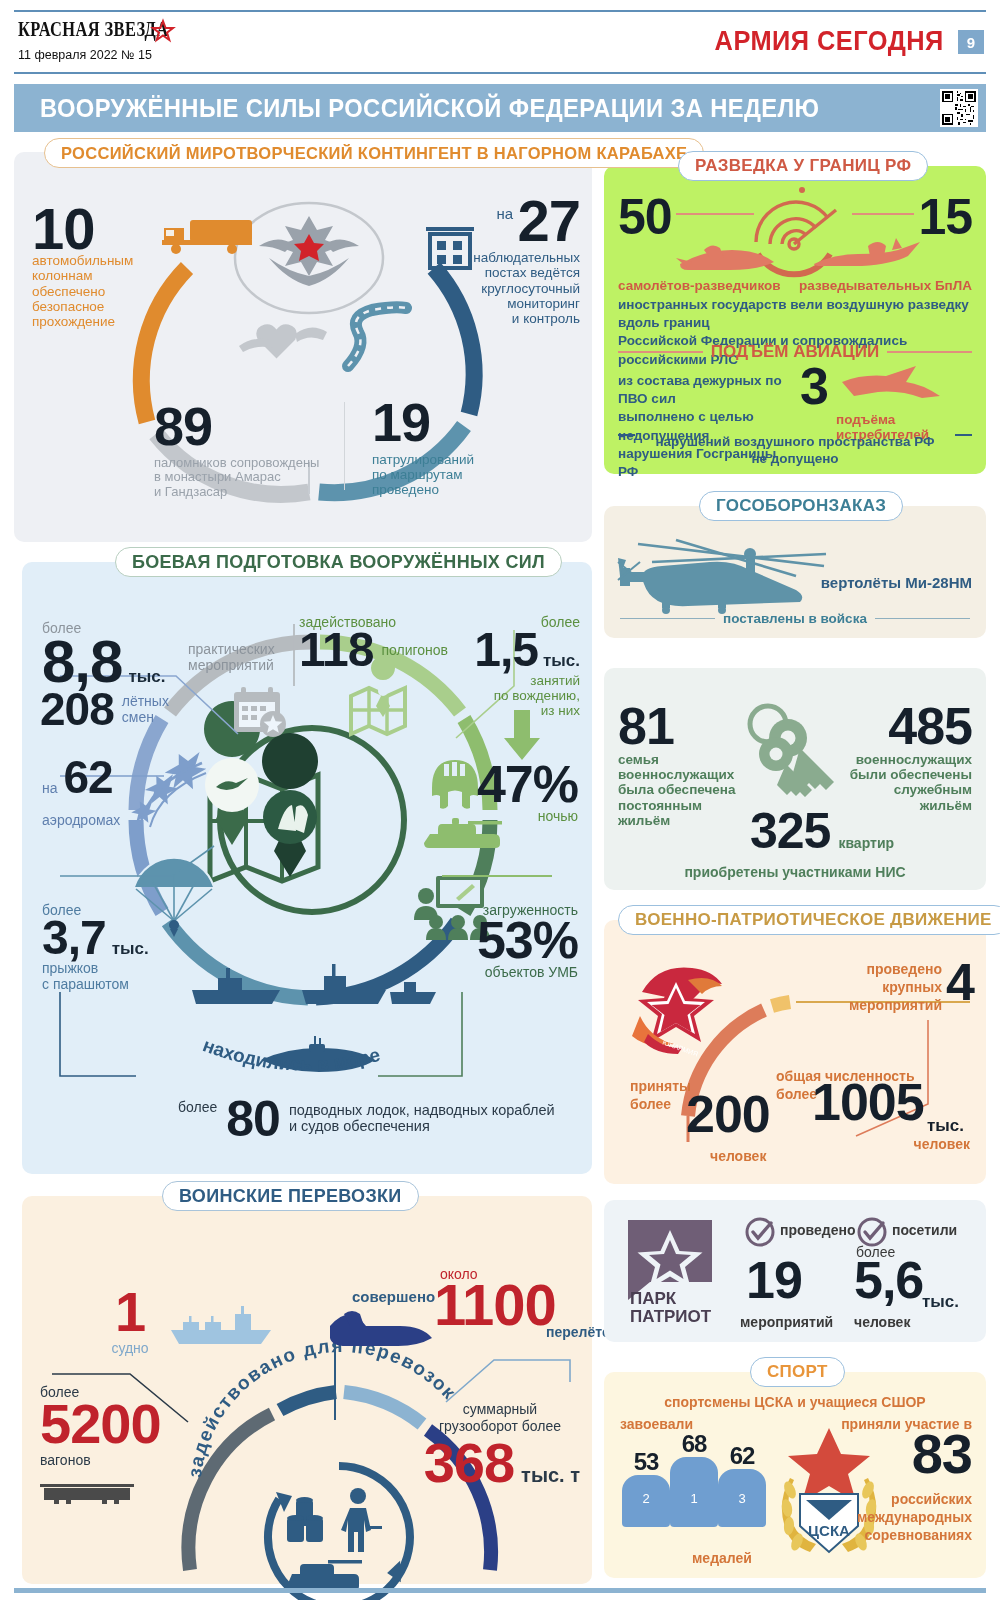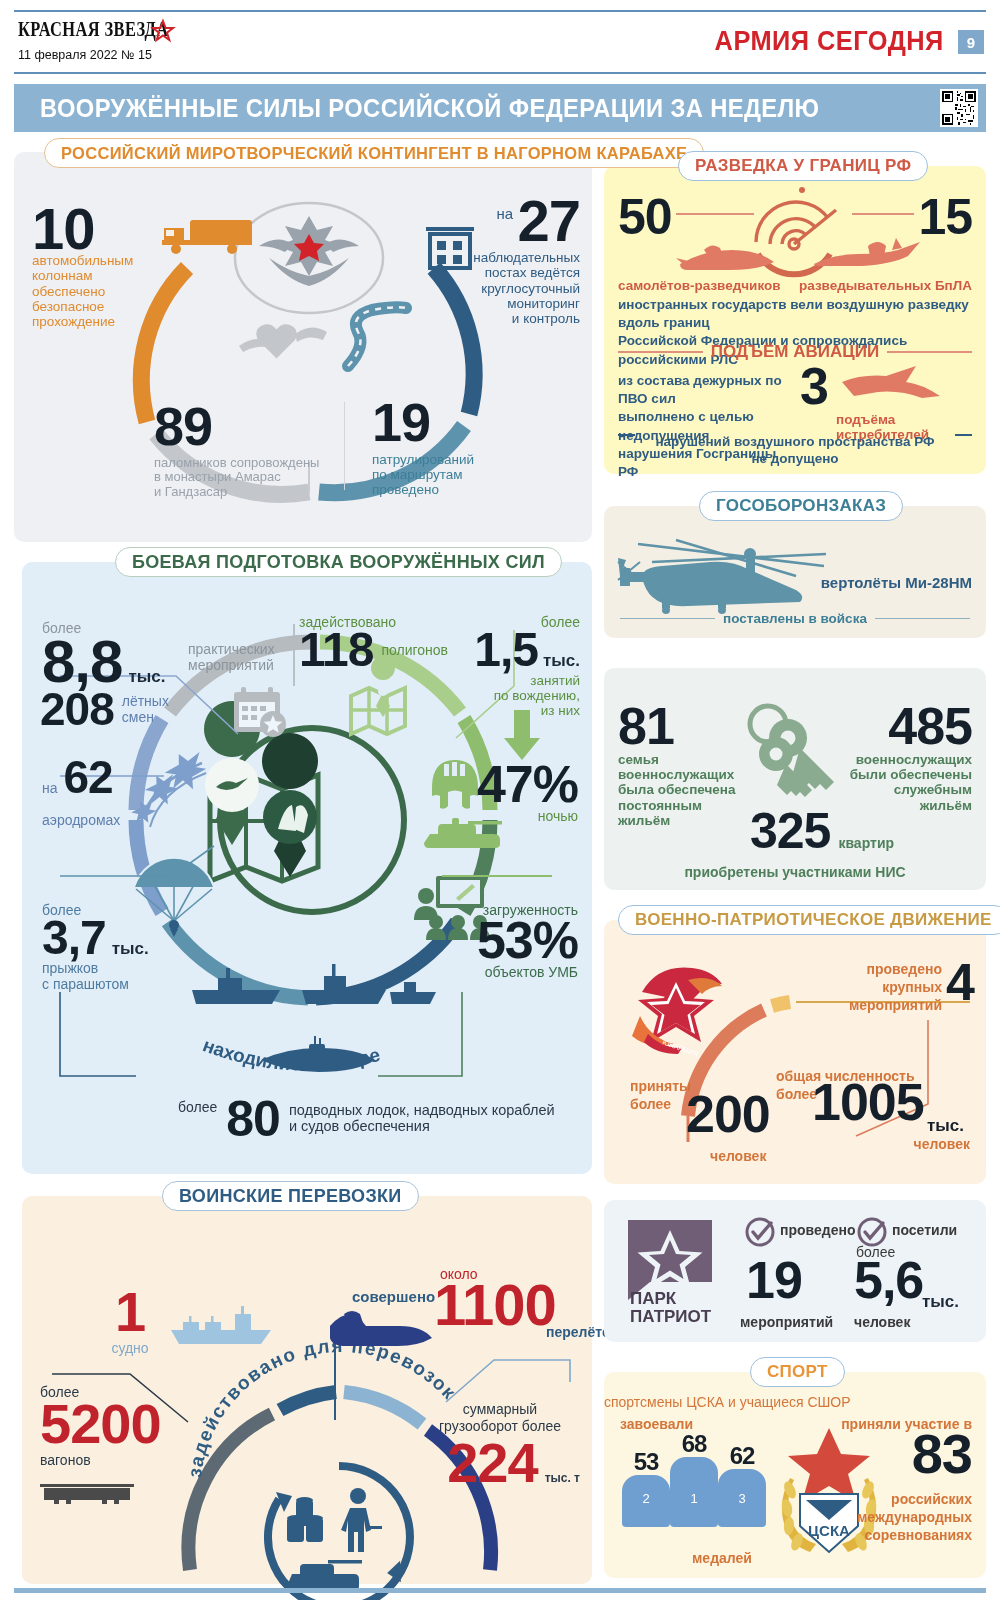--- a/index.html
+++ b/index.html
@@ -62,21 +62,21 @@
   .num { font-weight:bold; color:#16202b; letter-spacing:-1px; line-height:0.85; }
   .lbl { line-height:1.12; }
 
   
   #p1 { left:14px; top:152px; width:578px; height:390px; background:#eef0f4; }
   
   #p2 { left:22px; top:562px; width:570px; height:612px; background:#e1eef8; }
   
   #p3 { left:22px; top:1196px; width:570px; height:388px; background:#fbf0e0; }
   
-  #r1 { left:604px; top:166px; width:382px; height:308px; background:#fef9c3; }
+  #r1 { left:604px; top:166px; width:382px; height:308px; background:#bef264; }
   
   #r2 { left:604px; top:506px; width:382px; height:132px; background:#f4efe4; }
   
   #r3 { left:604px; top:668px; width:382px; height:222px; background:#edf2f0; }
   
   #r4 { left:604px; top:920px; width:382px; height:264px; background:#fdf1e2; }
   
   #r5 { left:604px; top:1200px; width:382px; height:142px; background:#eef3f7; }
   
   #r6 { left:604px; top:1372px; width:382px; height:206px; background:#fdf6e0; }
@@ -531,22 +531,22 @@
   </svg>
   <svg style="position:absolute; left:0; top:0;" width="570" height="388">
     <path d="M30 178 h78 l58 48" fill="none" stroke="#2b3a48" stroke-width="1.6"></path>
     <path d="M548 186 v-22 h-76 l-48 42" fill="none" stroke="#7fa8cb" stroke-width="1.6"></path>
   </svg>
 
   <div style="position:absolute; right:12px; top:178px; width:160px; text-align:center;margin-top:27px;">
     <div class="cond" style="font-size:14px; color:#2b3a48; white-space:pre-line; line-height:1.2;">суммарный
 грузооборот более</div>
     <div style="display:flex; align-items:baseline; gap:7px; justify-content:flex-end; margin-top:4px;">
-      <span class="num cond" style="font-size:56px; color:#c0232c;">224</span>
-      <span class="cond" style="font-size:12px; font-weight:bold; color:#2b3a48;">тыс. т</span>
+      <span class="num cond" style="font-size:56px; color:#c0232c;">368</span>
+      <span class="cond" style="font-size:20px; font-weight:bold; color:#2b3a48;">тыс. т</span>
     </div>
   </div>
 </div>
 
 <div class="panel" id="r1">
   <div class="pill cond" style="left:74px; top:-15px; color:#cf5a45; border-color:#9cc0de; font-size:17px;">РАЗВЕДКА У ГРАНИЦ РФ</div>
 
   <svg style="position:absolute; left:140px; top:16px;" width="110" height="90">
     <g fill="none" stroke="#d2694f" stroke-width="3.4">
       <path d="M12 60 a40 40 0 0 1 72 -24"></path>
@@ -737,21 +737,21 @@
   <div class="cond" style="position:absolute; left:288px; top:22px; font-size:14px; color:#3a3a3a; font-weight:bold;">посетили</div>
   <div class="cond" style="position:absolute; left:252px; top:44px; font-size:14px; color:#3a3a3a;">более</div>
   <div class="num cond" style="position:absolute; left:250px; top:58px; font-size:52px;">5,6</div>
   <div class="cond" style="position:absolute; left:318px; top:92px; font-size:17px; font-weight:bold;">тыс.</div>
   <div class="cond" style="position:absolute; left:250px; top:114px; font-size:14px; color:#3a3a3a; font-weight:bold;">человек</div>
 </div>
 
 <div class="panel" id="r6">
   <div class="pill cond" style="left:146px; top:-15px; color:#e8953a; border-color:#9cc0de; font-size:17px;">СПОРТ</div>
 
-  <div class="cond" style="position:absolute; left:0; right:0; top:22px; text-align:left; font-size:14px; color:#d4763a; font-weight:normal;">спортсмены ЦСКА и учащиеся СШОР</div>
+  <div class="cond" style="position:absolute; left:0; right:0; top:22px; text-align:center; font-size:14px; color:#d4763a; font-weight:bold;">спортсмены ЦСКА и учащиеся СШОР</div>
 
   <div class="cond" style="position:absolute; left:16px; top:44px; font-size:14px; color:#d4763a; font-weight:bold;">завоевали</div>
 
   <div style="position:absolute; left:14px; top:62px; width:164px; height:110;">
     <div style="position:absolute; left:4px; top:18px;">
       <div class="num cond" style="font-size:24px; text-align:center; width:48px;">53</div>
       <div style="width:48px; height:52px; background:#6f9ed0; border-radius:16px 16px 4px 4px; margin-top:3px; position:relative;">
         <span class="cond" style="position:absolute; left:0; right:0; top:16px; text-align:center; color:#fff; font-size:13px;">2</span>
       </div>
     </div>

